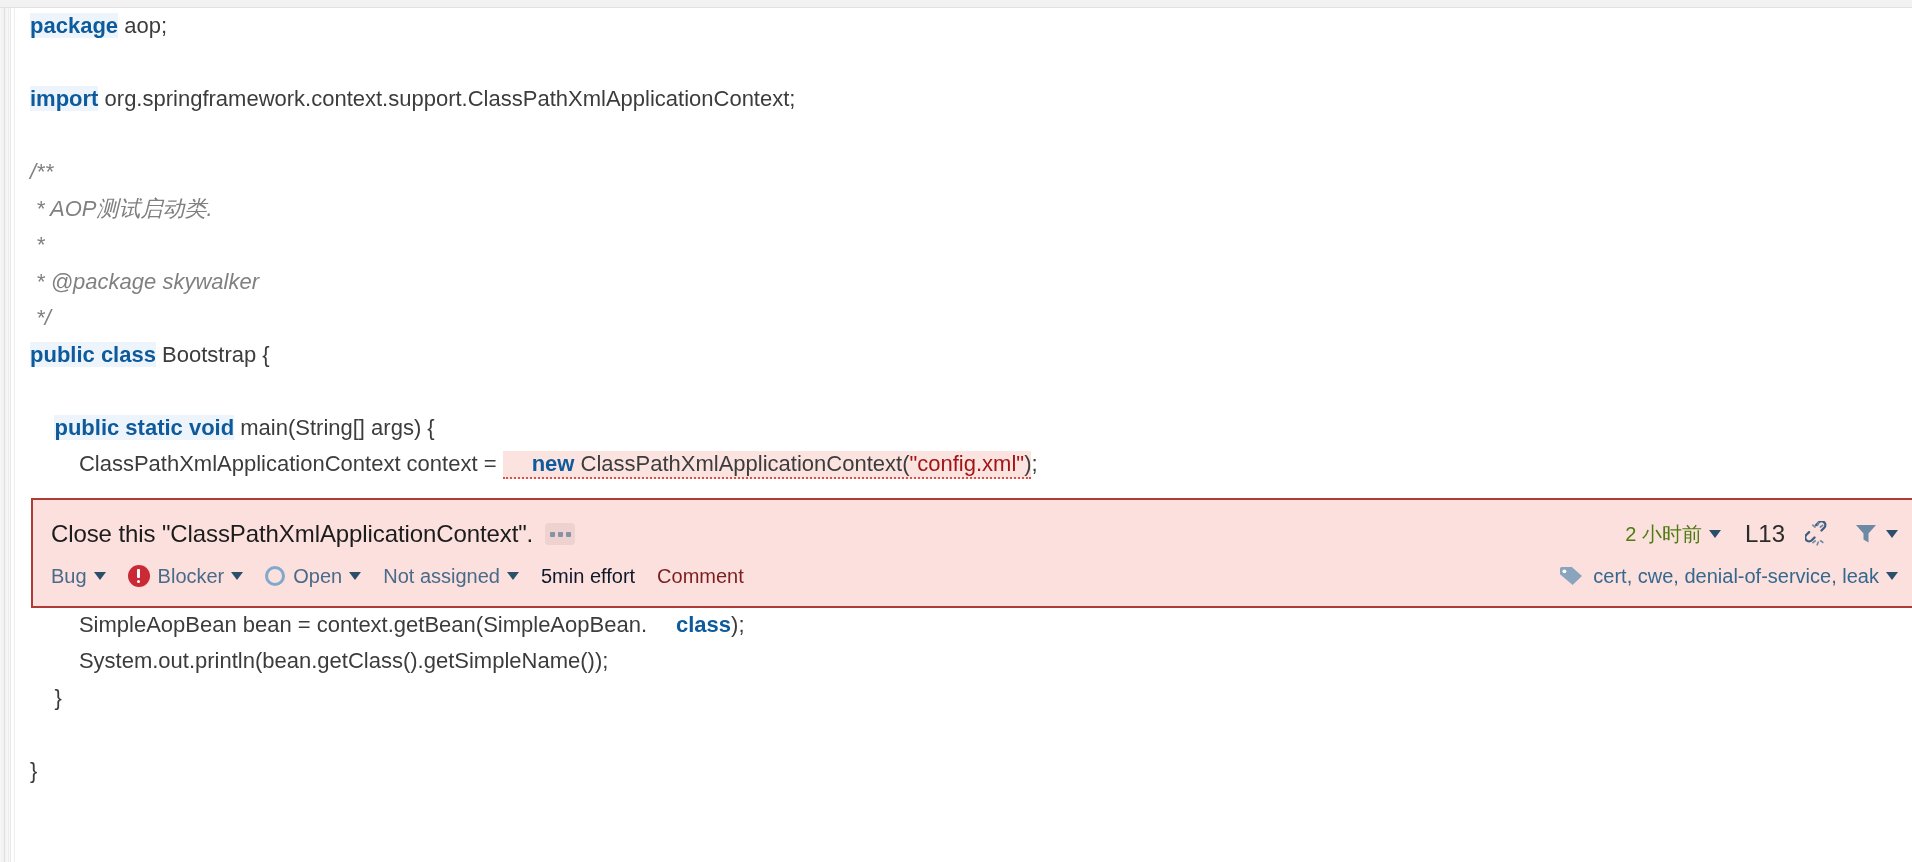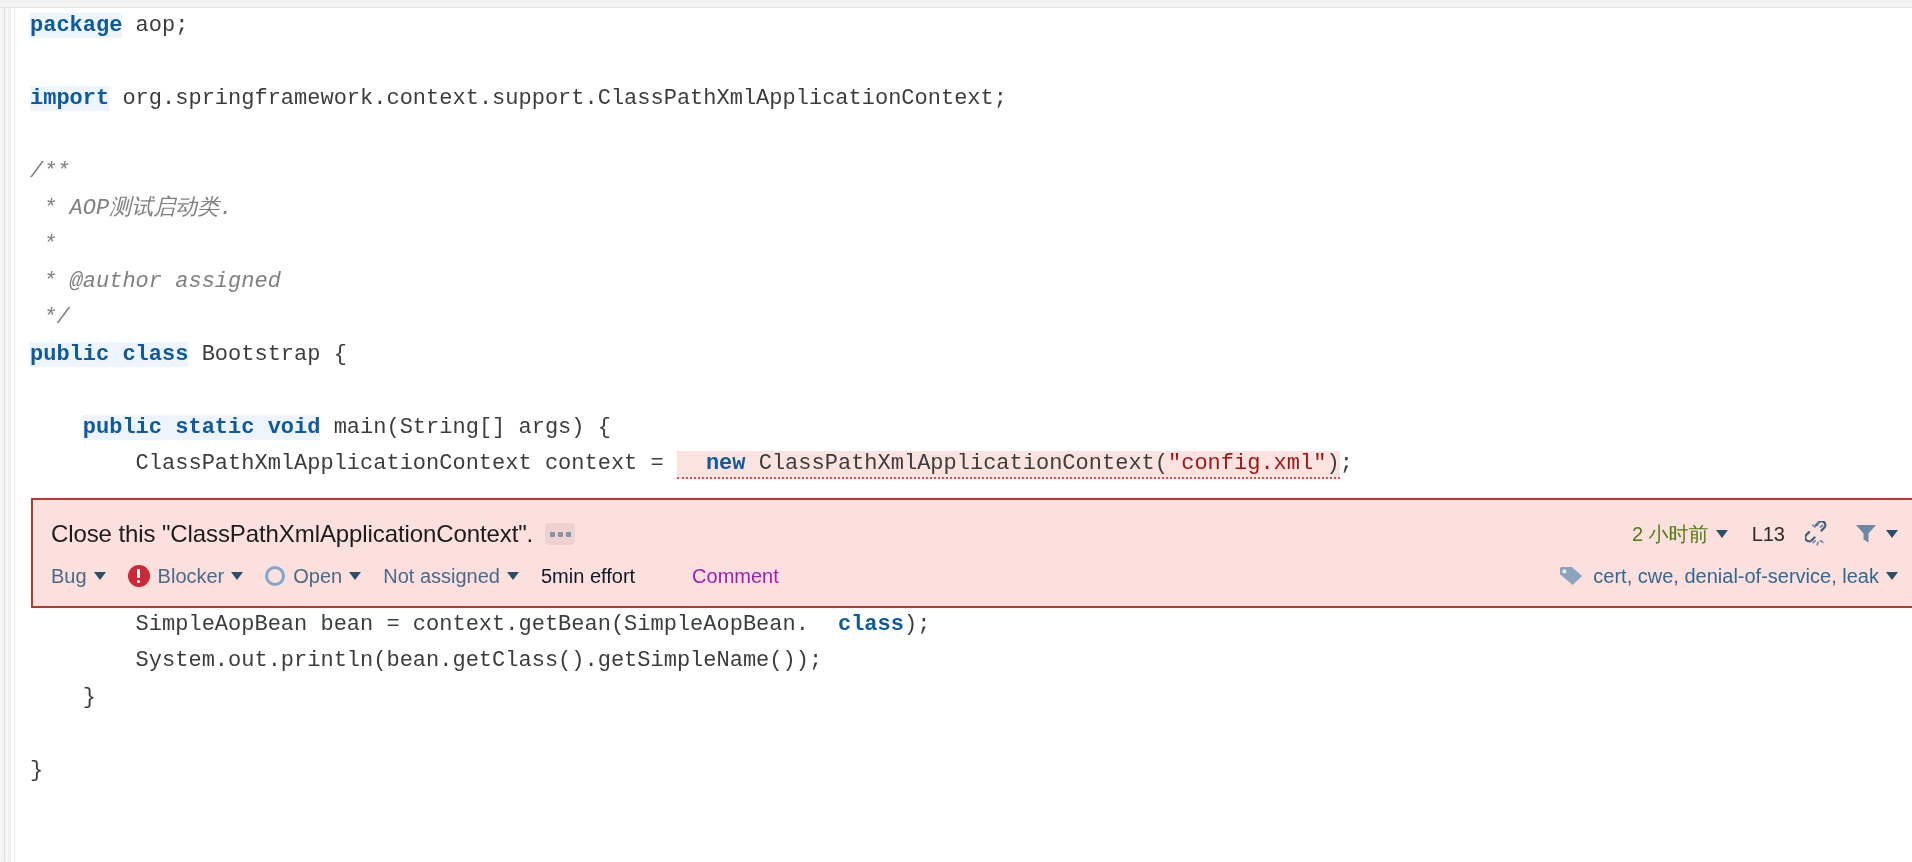--- a/index.html
+++ b/index.html
@@ -44,21 +44,21 @@
 
   
   #code-surface {
     position: absolute;
     left: 16px; top: 8px;
     width: 1896px; height: 854px;
     background: #ffffff;
   }
 
   .code-line {
-    font-family: Liberation Mono, monospace;
+    font-family: Liberation Sans, sans-serif;
     font-size: 22px;
     line-height: 36.5px;
     color: #3c3c3c;
     white-space: pre;
     padding-left: 14px;
     height: 36.5px;
   }
 
   .kw        { color: #0d5a9c; font-weight: bold; background: #eef4fb; }
   .kw-plain  { color: #0d5a9c; font-weight: bold; padding-left: 29px; }
@@ -123,21 +123,21 @@
   .meta-item {
     display: inline-flex;
     align-items: center;
     font-size: 20px;
     color: #4a6a89;
     margin-right: 22px;
     cursor: pointer;
     white-space: nowrap;
   }
   .meta-item.static-text { color: #0f172a; cursor: default; }
-  .meta-item.link-text   { color: #a21caf; margin-left: 35px; }
+  .meta-item.link-text   { color: #7f1d1d; }
 
   .caret {
     display: inline-block;
     margin-left: 7px;
     width: 0; height: 0;
     border-left: 6px solid transparent;
     border-right: 6px solid transparent;
     border-top: 8px solid #2b4e6b;
   }
 
@@ -170,21 +170,21 @@
     width: 20px; height: 20px;
     border-radius: 50%;
     border: 3px solid #7fa8cc;
     margin-right: 8px;
     flex: none;
   }
 
   
   #issue-time { color: #4d7c0f; font-size: 20px; }
   #issue-line-ref {
-    color: #2b2b2b; font-size: 20px;
+    color: #2b2b2b; font-size: 24px;
     margin-right: 20px; margin-left: 2px;
   }
 
   .icon-unlink { margin-right: 22px; display: inline-flex; align-items: center; cursor: pointer; }
   .icon-filter { display: inline-flex; align-items: center; cursor: pointer; }
 
   .icon-tag { margin-right: 9px; display: inline-flex; align-items: center; flex: none; }
 
   #issue-tags { font-size: 20px; color: #35688f; cursor: pointer; }
 </style>
@@ -200,21 +200,21 @@
 
 <div id="code-surface">
   <div id="code-lines-top">
       <div class="code-line"><span class="kw">package</span><span> aop;</span></div>
       <div class="code-line"></div>
       <div class="code-line"><span class="kw">import</span><span> org.springframework.context.support.ClassPathXmlApplicationContext;</span></div>
       <div class="code-line"></div>
       <div class="code-line"><span class="cmt">/**</span></div>
       <div class="code-line"><span class="cmt"> * AOP测试启动类.</span></div>
       <div class="code-line"><span class="cmt"> *</span></div>
-      <div class="code-line"><span class="cmt"> * @author assigned</span></div>
+      <div class="code-line"><span class="cmt"> * @package skywalker</span></div>
       <div class="code-line"><span class="cmt"> */</span></div>
       <div class="code-line"><span class="kw">public class</span><span> Bootstrap {</span></div>
       <div class="code-line"></div>
       <div class="code-line"><span>    </span><span class="kw">public static void</span><span> main(String[] args) {</span></div>
       <div class="code-line"><span>        ClassPathXmlApplicationContext context = </span><span class="flagged"><span class="kw-plain">new</span><span> ClassPathXmlApplicationContext(</span><span class="str">"config.xml"</span><span>)</span></span><span>;</span></div>
     </div>
   <div id="banner-gap" style="height:124px;"></div>
   <div id="code-lines-bottom">
       <div class="code-line"><span>        SimpleAopBean bean = context.getBean(SimpleAopBean.</span><span class="kw-plain">class</span><span>);</span></div>
       <div class="code-line"><span>        System.out.println(bean.getClass().getSimpleName());</span></div>

